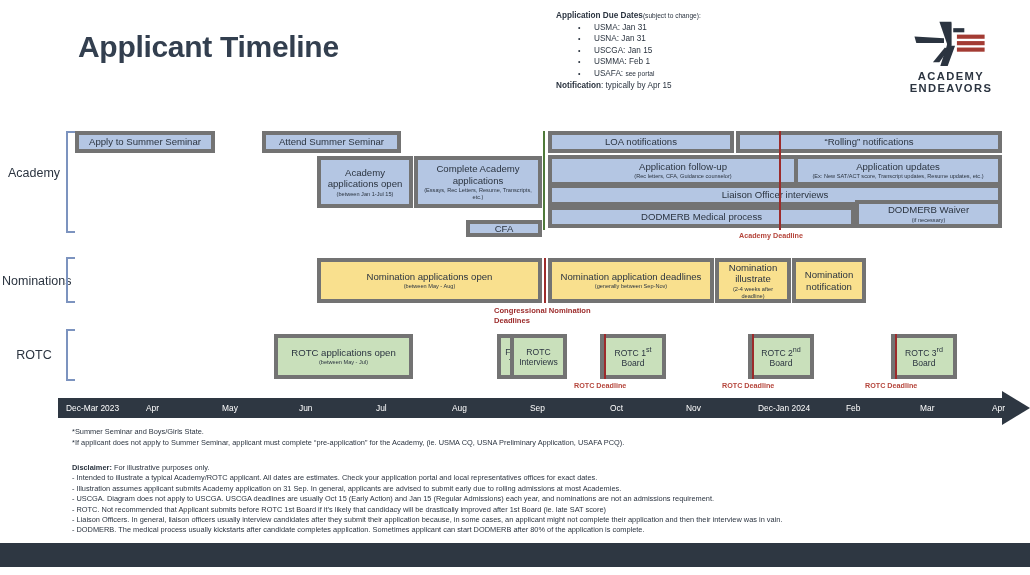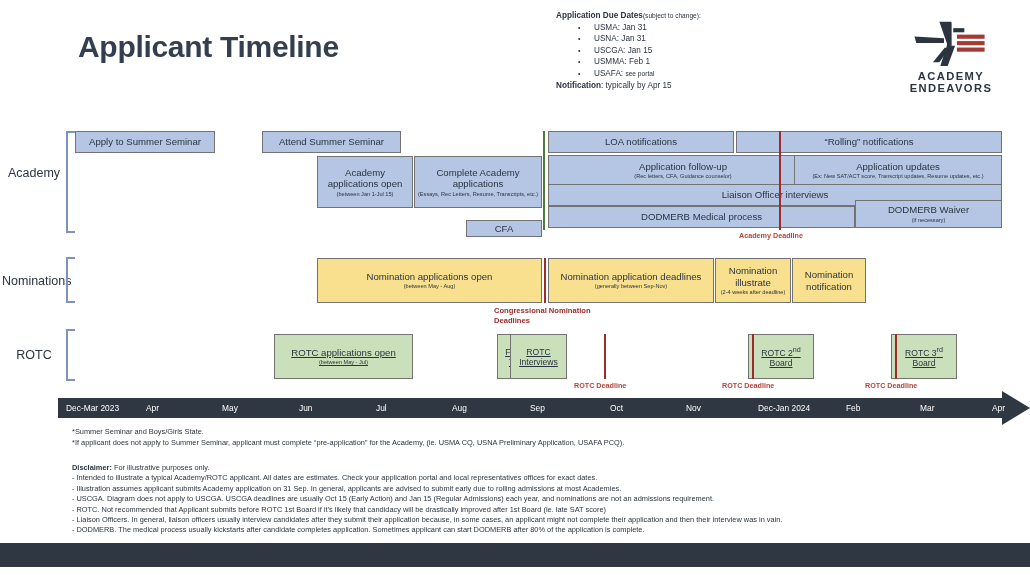--- a/index.html
+++ b/index.html
@@ -30,28 +30,28 @@
   #logo-block{left:886px;top:18px;width:130px;text-align:center;}
   #logo-mark{height:48px;display:block;margin:0 auto;}
   #logo-text{font-size:11.2px;font-weight:bold;letter-spacing:1.4px;color:#2b3440;margin-top:4px;}
 
   
   .row-label{font-size:12.5px;color:#2b3440;text-align:center;width:64px;left:2px;}
   .bracket{left:66px;width:9px;border-left:2px solid #7c93bf;border-top:2px solid #7c93bf;border-bottom:2px solid #7c93bf;}
 
   
   .bar{
-    border:1px solid #737373;display:flex;flex-direction:column;
+    border:4px solid #737373;display:flex;flex-direction:column;
     align-items:center;justify-content:center;text-align:center;
     font-size:9.6px;line-height:11.5px;color:#2b3440;padding:1px 2px;
   }
   .bar .sub{font-size:5.6px;line-height:7px;margin-top:1px;}
   .blue{background:#b4c6e3;}
   .yellow{background:#f9e08e;}
-  .green{background:#c9e0bb;text-decoration:underline;}
+  .green{background:#c9e0bb;}
   .bar.small{font-size:8.6px;line-height:10px;}
 
   
   .vline{width:2px;}
   .vline.red{background:#9c2b2b;}
   .vline.green{background:#4f7a3a;}
   .marker-label{
     font-size:7.2px;font-weight:bold;color:#b5453b;text-align:left;line-height:9px;
   }
   .marker-label.cong{color:#9c2b2b;font-size:7.6px;line-height:9.5px;}
@@ -186,20 +186,23 @@
 
   <div class="abs bar green" style="left:274px;top:334px;width:139px;height:45px;">
     <div>ROTC applications open</div>
     <div class="sub">(between May - Jul)</div>
   </div>
   <div class="abs bar green small" style="left:497px;top:334px;width:44px;height:45px;">
     <div>Fitness Tests</div>
   </div>
   <div class="abs bar green small" style="left:510px;top:334px;width:57px;height:45px;">
     <div>ROTC Interviews</div>
+  </div>
+  <div class="abs bar green small" style="left:600px;top:334px;width:66px;height:45px;">
+    <div>ROTC 1<sup>st</sup> Board</div>
   </div>
   <div class="abs bar green small" style="left:748px;top:334px;width:66px;height:45px;">
     <div>ROTC 2<sup>nd</sup> Board</div>
   </div>
   <div class="abs bar green small" style="left:891px;top:334px;width:66px;height:45px;">
     <div>ROTC 3<sup>rd</sup> Board</div>
   </div>
 
   <div class="abs vline red" style="left:604px;top:334px;height:45px;"></div>
   <div class="abs marker-label" style="left:574px;top:381px;width:66px;">ROTC Deadline</div>

